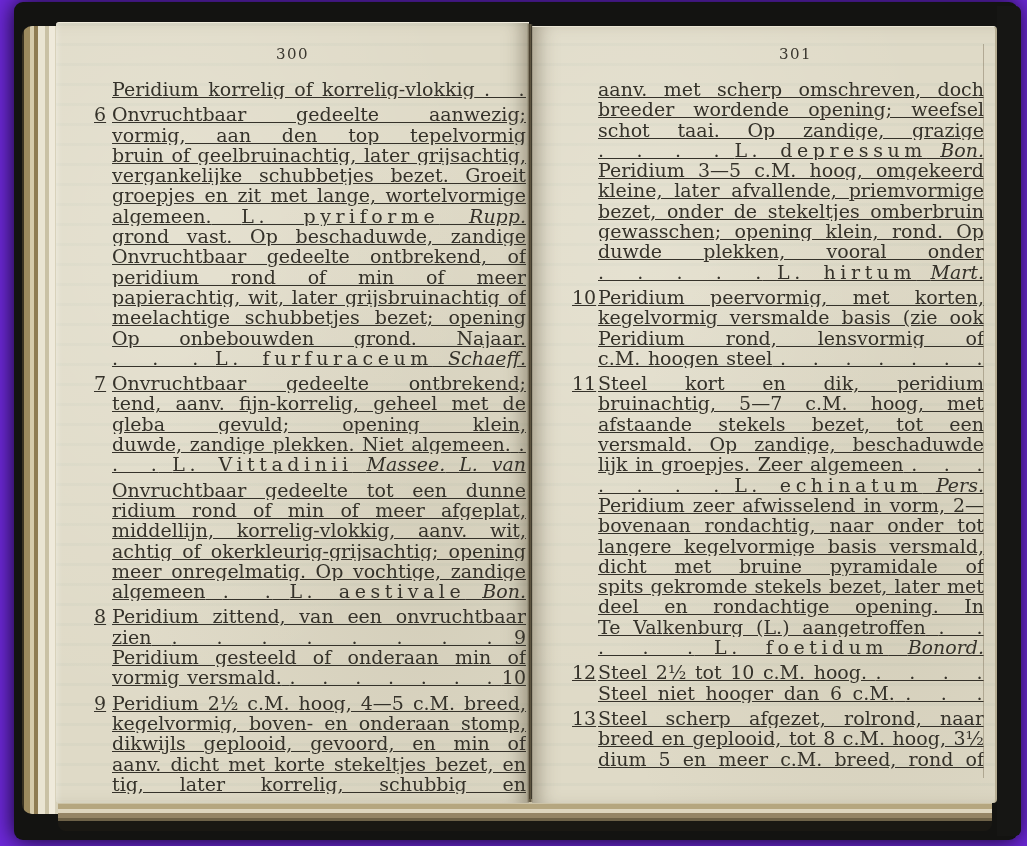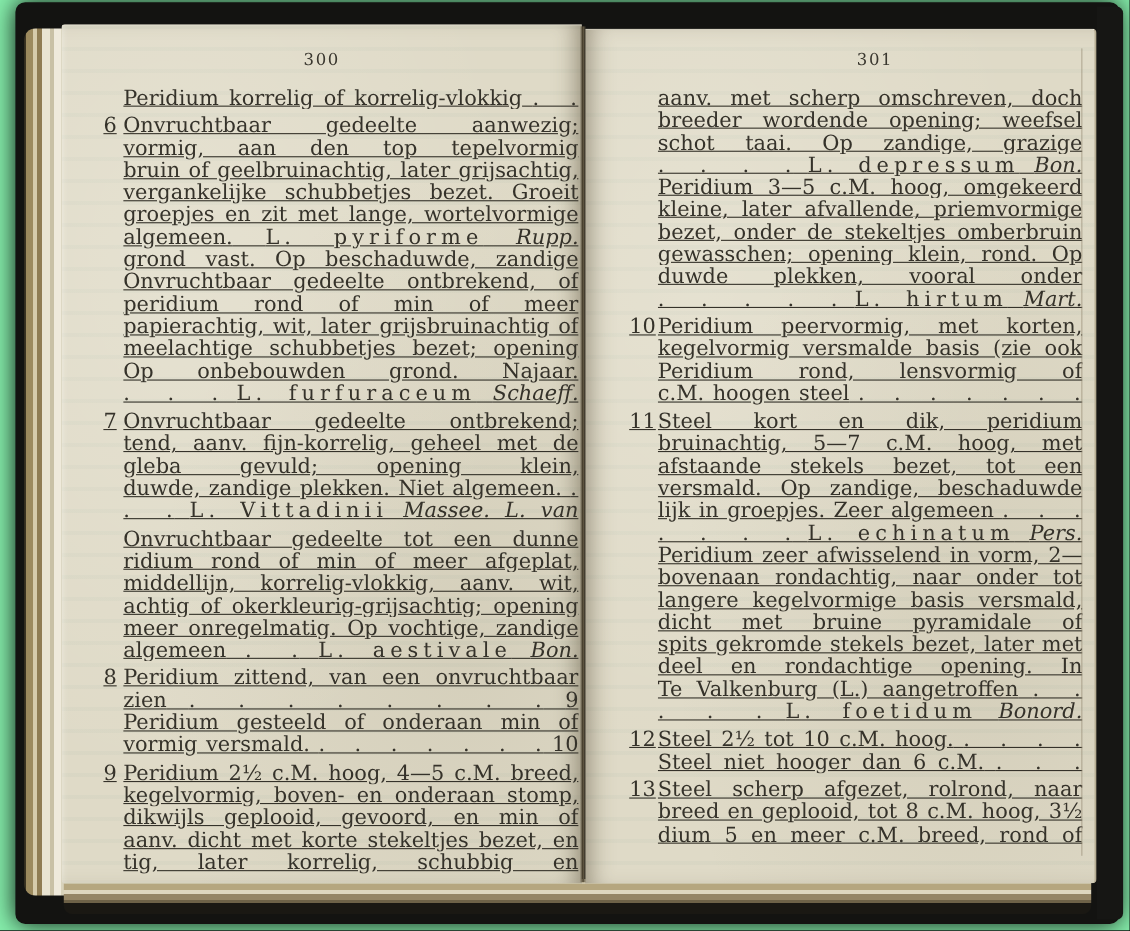--- a/index.html
+++ b/index.html
@@ -1,18 +1,18 @@
 <!DOCTYPE html>
 <html><head>
 <meta charset="utf-8">
 <style>
   html,body{margin:0;padding:0;background:#050505;}
   .scene{
     position:relative;width:1027px;height:846px;overflow:hidden;
-    background:#86efac;
+    background:#6d28d9;
     font-family:"DejaVu Serif","Liberation Serif",serif;
   }
   .cover{
     position:absolute;left:14px;top:2px;width:1004px;height:838px;
     background:#131311;border-radius:9px;
     box-shadow:0 0 22px rgba(0,0,0,0.9);
   }
   .edge-left{
     position:absolute;left:22px;top:26px;width:38px;height:788px;
     border-radius:10px 0 0 10px;

